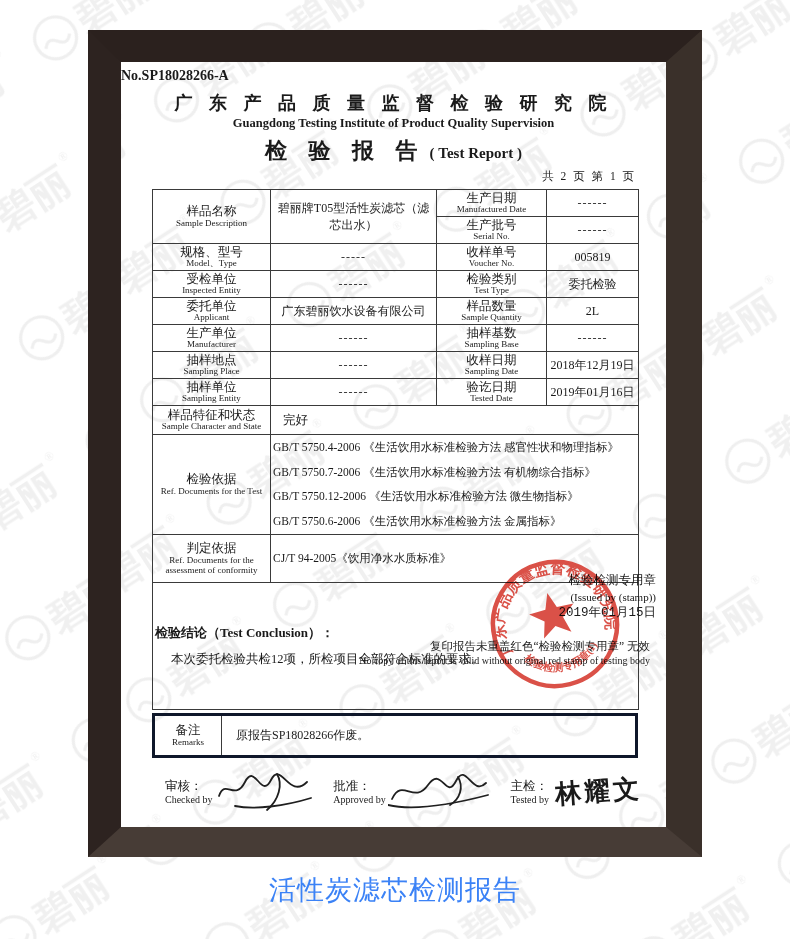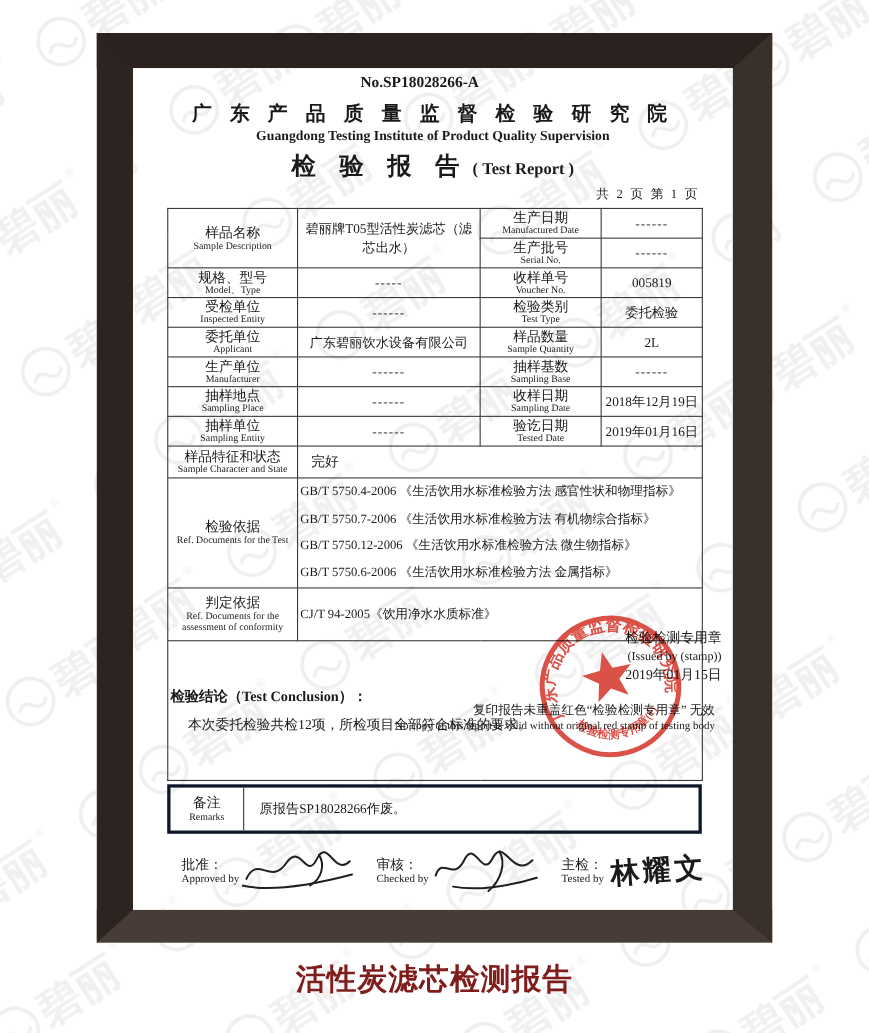--- a/index.html
+++ b/index.html
@@ -7,21 +7,21 @@
          font-family:"Liberation Serif",serif;color:#1a1a1a;}
   .wm-layer{position:absolute;left:0;top:0;z-index:0;pointer-events:none;}
   
   .frame{position:absolute;left:88px;top:30px;width:614px;height:827px;box-sizing:border-box;
          border-style:solid;border-width:32px 36px 30px 33px;
          border-color:#2b211e #3a302a #473c36 #2d2320;background:#fff;z-index:1;}
   .paper{position:relative;width:100%;height:100%;background:#fff;overflow:hidden;}
   .paper-wm{position:absolute;left:0;top:0;z-index:0;pointer-events:none;}
   .content{position:absolute;inset:0;z-index:1;}
   
-  .report-no{text-align:center;padding:6px 24px 0 0;font-weight:bold;font-size:14px;}
+  .report-no{text-align:left;padding:6px 24px 0 0;font-weight:bold;font-size:14px;}
   .inst-cn{text-align:center;margin-top:7px;font-size:18px;font-weight:bold;letter-spacing:6px;}
   .inst-en{text-align:center;font-size:12.5px;font-weight:bold;margin-top:1px;}
   .title-row{text-align:center;margin-top:5px;}
   .title-cn{font-size:22px;font-weight:bold;letter-spacing:8px;}
   .title-en{font-size:15px;font-weight:bold;}
   .page-info{text-align:right;padding-right:30px;font-size:11.5px;margin-top:3px;letter-spacing:2px;}
   
   table.info{border-collapse:collapse;table-layout:fixed;width:486px;margin:5px 0 0 31px;}
   table.info td{border:1px solid #3a3a3a;padding:0 2px;vertical-align:middle;overflow:hidden;}
   tr.h27 td{height:26px;}
@@ -46,29 +46,29 @@
   .sig{display:flex;align-items:center;}
   .sig-label .cn{font-size:12.5px;}
   .sig-label .en{font-size:10px;}
   .sig-draw{margin-left:2px;}
   .tested-name{font-size:26px;font-weight:600;margin-left:6px;letter-spacing:3px;
                transform:rotate(-4deg);white-space:nowrap;}
   
   .stamp-note{position:absolute;top:510px;left:295px;width:240px;text-align:right;z-index:2;}
   .stamp-note .l1{font-size:12.5px;line-height:1.4;}
   .stamp-note .l2{font-size:11px;line-height:1.3;}
-  .stamp-note .l3{font-size:12.5px;line-height:1.45;}
+  .stamp-note .l3{font-size:12.5px;line-height:1.45;font-family:Liberation Mono, monospace;}
   .copy-notice{position:absolute;top:577px;right:16px;text-align:right;z-index:2;}
   .copy-notice .ncn{font-size:11.5px;line-height:1.3;}
   .copy-notice .nen{font-size:10px;line-height:1.45;}
   .stamp-svg{position:absolute;left:354px;top:482px;z-index:3;transform:rotate(-14deg);
              opacity:0.88;mix-blend-mode:multiply;}
   
   .caption{position:absolute;left:0;right:0;top:872px;text-align:center;font-size:27px;
-           color:#7f1d1d;font-family:"Liberation Sans",sans-serif;font-weight:700;
+           color:#3b82f6;font-family:"Liberation Sans",sans-serif;font-weight:400;
            letter-spacing:1px;z-index:1;}
 </style>
 </head>
 <body>
 
 <div class="stage">
 
   <svg class="wm-layer" width="790" height="939">
     <defs>
       <pattern id="wm1" width="175" height="122" patternUnits="userSpaceOnUse" patternTransform="rotate(-33)">
@@ -247,48 +247,48 @@
 
         <div class="remarks">
           <div class="remarks-label">
             <div class="cn">备注</div>
             <div class="en">Remarks</div>
           </div>
           <div class="remarks-value">原报告SP18028266作废。</div>
         </div>
 
         <div class="sigs">
+          <div class="sig">
+            <div class="sig-label">
+              <div class="cn">审核：</div>
+              <div class="en" style="font-size:10px">Checked by</div>
+            </div>
+            <svg class="sig-draw" width="100" height="44">
+              <g stroke="#1f1f1f" stroke-width="1.8" fill="none" stroke-linecap="round">
+                <path d="M4 26 C 10 8, 20 32, 30 12 S 46 30, 56 10 S 74 30, 92 12"></path>
+                <path d="M62 4 C 68 14, 64 30, 52 40"></path>
+                <path d="M20 36 C 40 40, 70 36, 96 28"></path>
+              </g>
+            </svg>
+          </div>
           <div class="sig">
             <div class="sig-label">
               <div class="cn">批准：</div>
               <div class="en" style="font-size:10px">Approved by</div>
             </div>
             <svg class="sig-draw" width="104" height="42">
               <g stroke="#1f1f1f" stroke-width="1.8" fill="none" stroke-linecap="round">
                 <path d="M4 28 C 14 6, 26 34, 40 14 S 58 30, 68 10 S 84 26, 98 12"></path>
                 <path d="M0 34 C 26 40, 62 34, 100 24"></path>
                 <path d="M70 6 C 76 16, 72 28, 62 34"></path>
               </g>
             </svg>
           </div>
           <div class="sig">
             <div class="sig-label">
-              <div class="cn">审核：</div>
-              <div class="en" style="font-size:10px">Checked by</div>
-            </div>
-            <svg class="sig-draw" width="100" height="44">
-              <g stroke="#1f1f1f" stroke-width="1.8" fill="none" stroke-linecap="round">
-                <path d="M4 26 C 10 8, 20 32, 30 12 S 46 30, 56 10 S 74 30, 92 12"></path>
-                <path d="M62 4 C 68 14, 64 30, 52 40"></path>
-                <path d="M20 36 C 40 40, 70 36, 96 28"></path>
-              </g>
-            </svg>
-          </div>
-          <div class="sig">
-            <div class="sig-label">
               <div class="cn">主检：</div>
               <div class="en" style="font-size:10px">Tested by</div>
             </div>
             <div class="tested-name">林耀文</div>
           </div>
         </div>
 
         <div class="stamp-note">
           <div class="l1">检验检测专用章</div>
           <div class="l2">(Issued by (stamp))</div>

